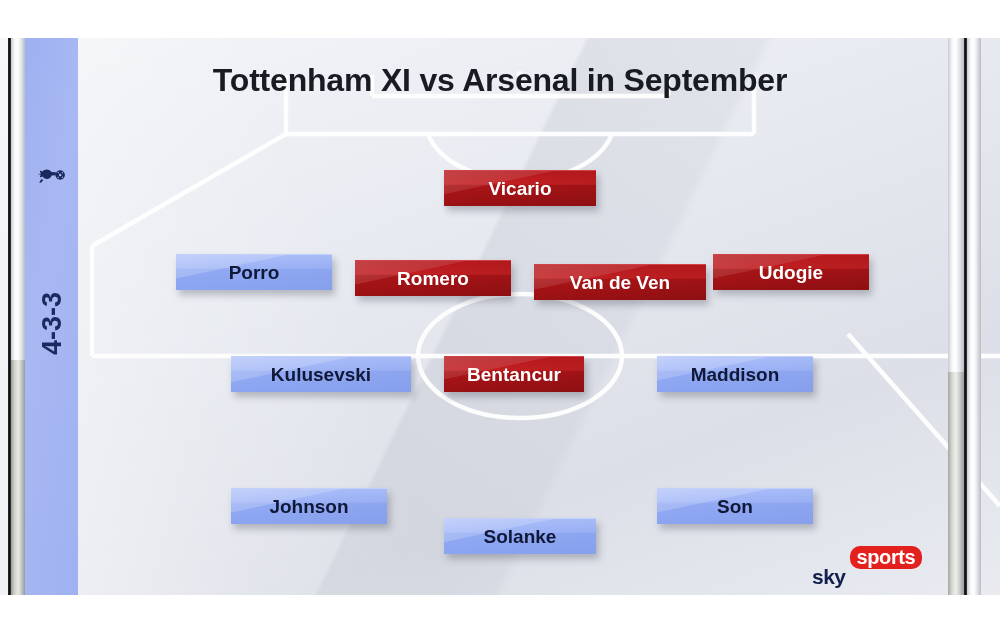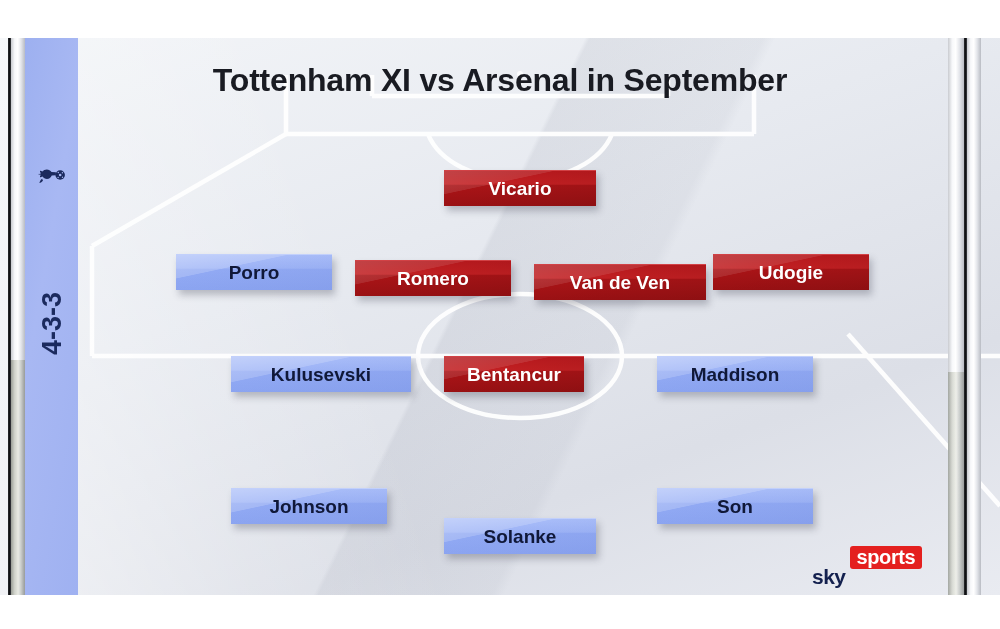--- a/index.html
+++ b/index.html
@@ -201,21 +201,21 @@
   #sports-badge {
     margin-left: 4px;
     background: #e4201f;
     color: #ffffff;
     font-size: 20px;
     font-weight: bold;
     letter-spacing: -0.4px;
     padding: 0 7px;
     line-height: 23px;
     height: 23px;
-    border-radius: 3px;
+    border-radius: 10px;
   }
 </style>
 </head>
 <body>
 
 <div id="screen">
 
   <div id="graphic">
 
     <svg id="pitch" viewBox="0 0 1000 557" preserveAspectRatio="none">

